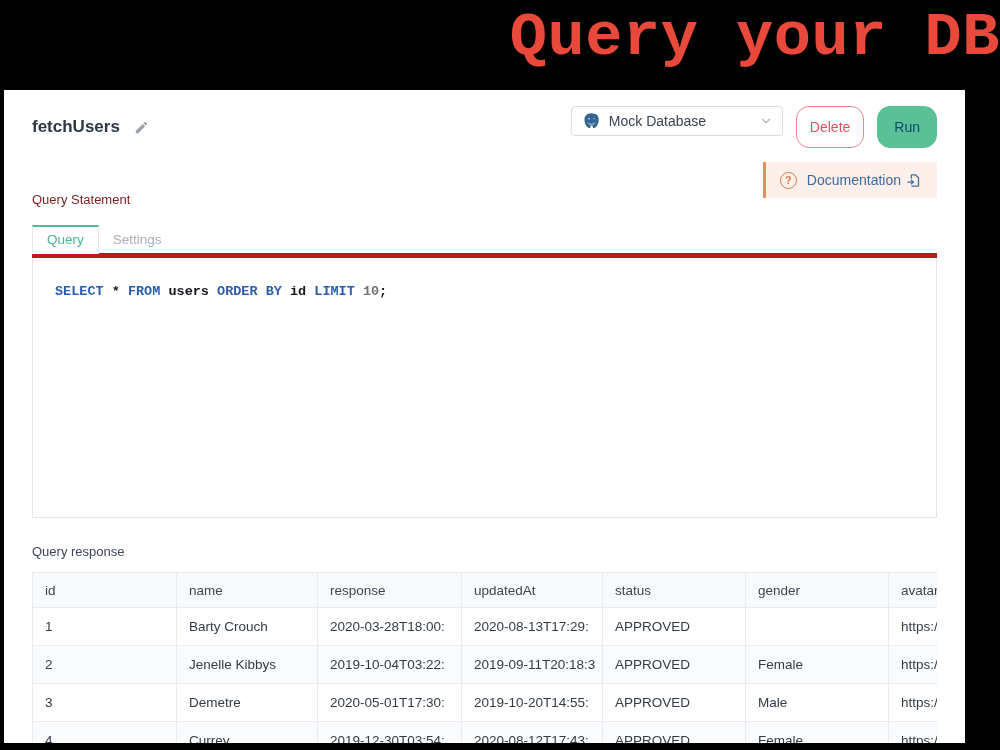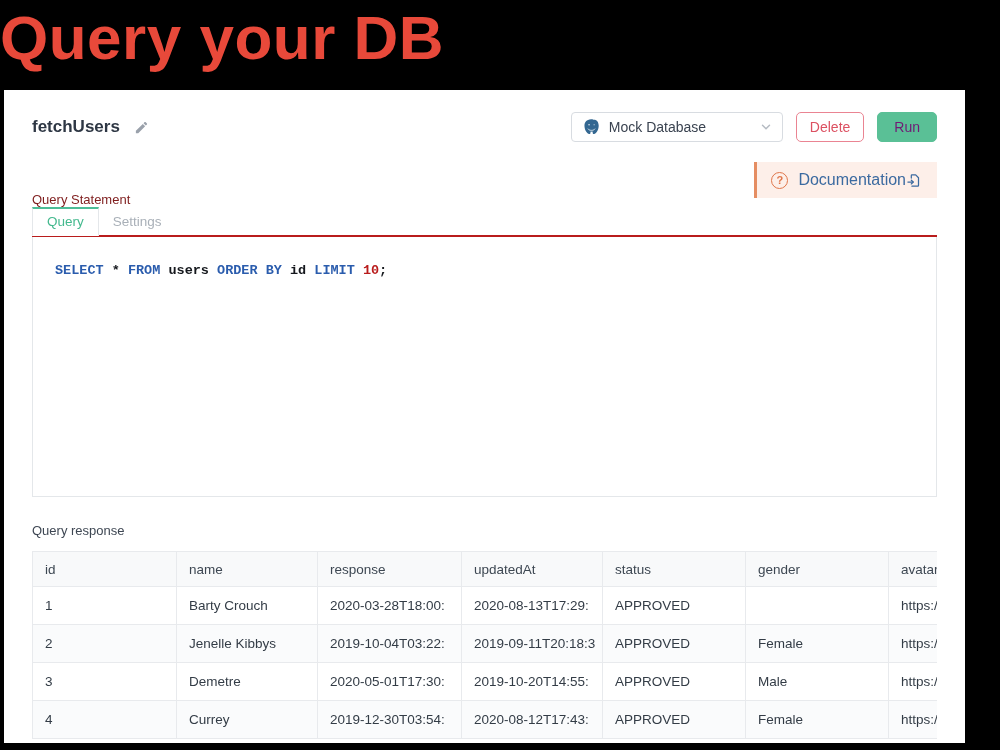--- a/index.html
+++ b/index.html
@@ -5,23 +5,24 @@
   * { box-sizing: border-box; margin: 0; padding: 0; }
   html,body { width:1000px; height:750px; }
   body {
     background:#000;
     font-family:"Liberation Sans", sans-serif;
     position:relative;
     overflow:hidden;
   }
   .page-title {
     position:absolute; top:2px; left:0; width:1000px;
-    text-align:left;
+    text-align:right;
     font-size:62px; font-weight:700; letter-spacing:0.5px;
     color:#e8493a;
+    font-family:Liberation Mono, monospace;
   }
   .panel {
     position:absolute; left:4px; top:90px;
     width:961px; height:653px;
     background:#fff;
     padding:0 28px;
     overflow:hidden;
   }
   
   .header-row {
@@ -35,52 +36,52 @@
   .db-select {
     width:212px; height:30px;
     border:1px solid #d8dce1; border-radius:4px;
     background:#fff;
     display:flex; align-items:center; gap:8px;
     padding:0 10px;
     cursor:pointer;
   }
   .db-select .db-label { flex:1; font-size:14px; color:#3a4350; text-align:left; }
   .btn {
-    height:30px; border-radius:5px; font-size:14px; cursor:pointer;
+    height:42px; border-radius:13px; font-size:14px; cursor:pointer;
     font-family:"Liberation Sans", sans-serif;
   }
   .delete-btn {
     padding:0 13px; background:#fff;
     border:1px solid #ea8492; color:#dc5162; font-weight:500;
   }
   .run-btn {
     padding:0 16px; background:#5ac096;
-    border:1px solid #5ac096; color:#701a75; font-weight:500;
+    border:1px solid #5ac096; color:#0c4a6e; font-weight:500;
   }
   
   .doc-row { margin-top:20px; display:flex; justify-content:flex-end; }
   .doc-banner {
     display:flex; align-items:center; gap:10px;
     background:#fdefe9; border-left:3px solid #e58d62;
     height:36px; padding:0 16px 0 14px;
   }
   .q-circle {
     width:17px; height:17px; border:1.5px solid #e0764a; border-radius:50%;
     color:#e0764a; font-size:11px; font-weight:700;
     display:flex; align-items:center; justify-content:center;
   }
   .doc-link {
-    display:flex; align-items:center; 
-    color:#3b6aa0; font-size:16px; text-decoration:none; cursor:pointer;
+    display:flex; align-items:center; gap:5px;
+    color:#3b6aa0; font-size:14px; text-decoration:none; cursor:pointer;
   }
   
   .section-label { margin-top:-6px; font-size:13px; color:#7f1d1d; line-height:15px; }
   .response-label { margin-top:26px; font-size:13px; color:#3e4753; line-height:15px; }
   
-  .tabbar { display:flex; border-bottom:2px solid #b91c1c; }
+  .tabbar { margin-top:18px; display:flex; border-bottom:5px solid #b91c1c; }
   .tab {
     font-size:13.5px; line-height:16px; padding:5px 14px;
     border-top:2px solid transparent; cursor:pointer;
     background:transparent; color:#a9b0b8;
   }
   .tab.active {
     background:#fff; color:#44b98e;
     border:1px solid #e4e7ea; border-top:2px solid #4dbd97;
     border-bottom:1px solid #fff; margin-bottom:-1px;
   }
@@ -90,21 +91,21 @@
     border:1px solid #e4e7ea; border-top:none;
     background:#fff; cursor:text;
   }
   .code-line {
     padding:26px 0 0 22px;
     font-family:"Liberation Mono", monospace;
     font-size:13.5px; font-weight:700;
     white-space:pre;
   }
   .tok-kw  { color:#2a5cad; }
-  .tok-num { color:#b91c1c; }
+  .tok-num { color:#737373; }
   .tok-plain { color:#15181d; }
   
   .table-wrap { margin-top:13px; width:100%; overflow:hidden; }
   table { border-collapse:collapse; table-layout:fixed; width:1050px; }
   th, td {
     border:1px solid #e8eaed;
     padding:0 12px;
     font-size:13.5px; text-align:left;
     white-space:nowrap; overflow:hidden;
   }

